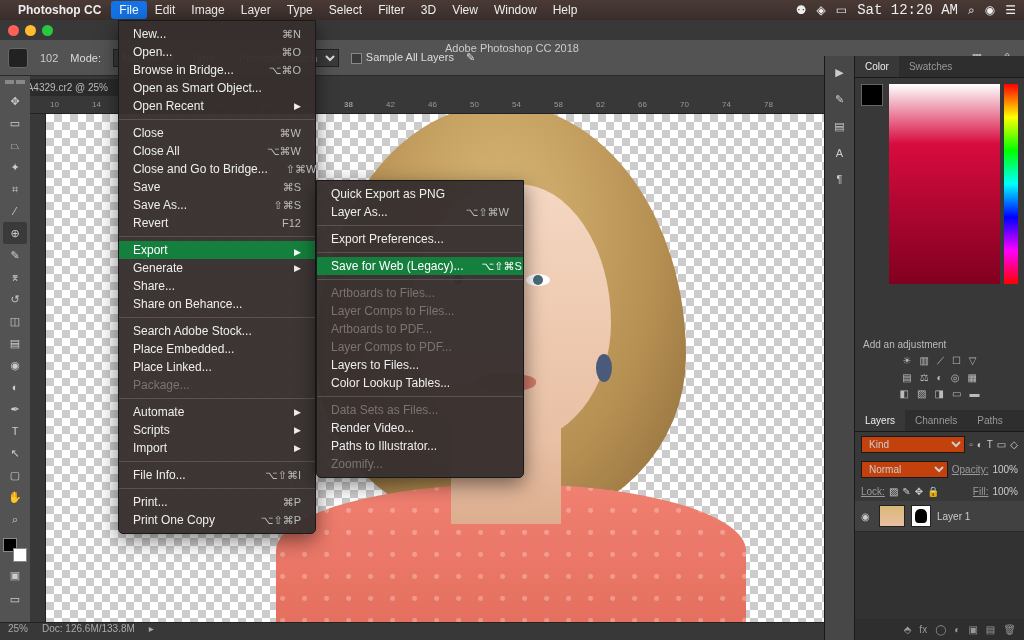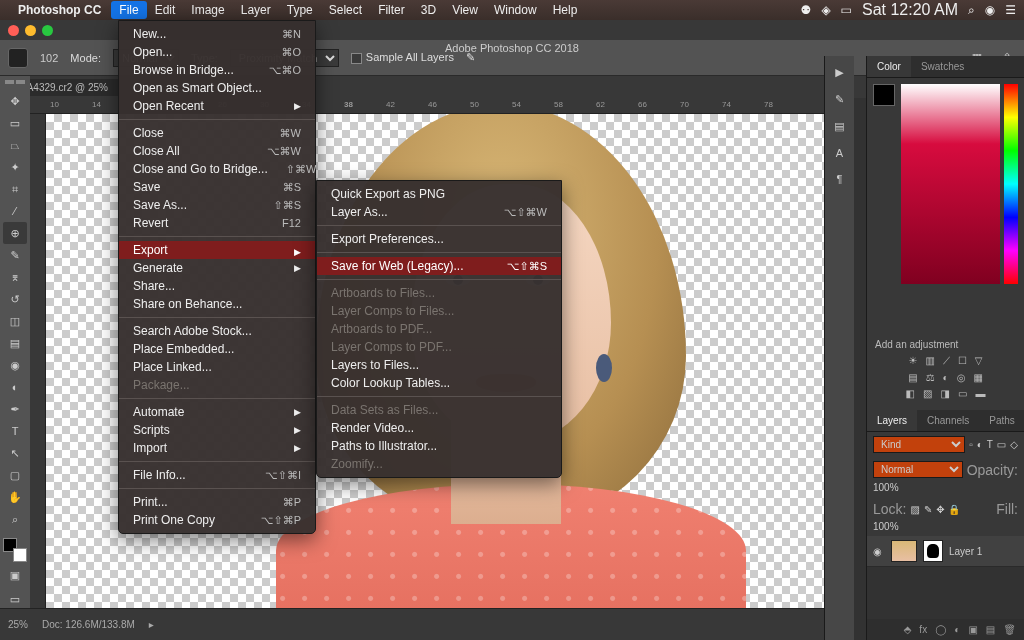--- a/index.html
+++ b/index.html
@@ -5,21 +5,21 @@
 * { margin: 0; padding: 0; box-sizing: border-box; font-family: -apple-system, "Helvetica Neue", Arial, sans-serif; }
 body { width: 1024px; height: 640px; background: #323232; overflow: hidden; position: relative; font-size: 11px; color: #ccc; }
 
 
 .mac-menubar { height: 20px; background: linear-gradient(#4a3a36, #3a2e2a); display: flex; align-items: center; padding: 0 8px; color: #eee; font-size: 12px; }
 .mac-menubar .apple { margin-right: 10px; }
 .mac-menubar .app-name { font-weight: 600; margin-right: 10px; }
 .mac-menubar .menu-item { padding: 2px 8px; border-radius: 3px; cursor: default; }
 .mac-menubar .menu-item.active { background: #1473e6; color: #fff; }
 .mac-right { margin-left: auto; display: flex; gap: 10px; align-items: center; }
-.mac-right .clock { font-size: 16px; }
+.mac-right .clock { font-size: 14px; font-family: Liberation Mono, monospace; }
 
 
 .titlebar-row { height: 20px; background: #383838; display: flex; align-items: center; padding-left: 8px; }
 .traffic { display: flex; gap: 6px; }
 .tl { width: 11px; height: 11px; border-radius: 50%; }
 .tl.red { background: #ff5f57; }
 .tl.yel { background: #febc2e; }
 .tl.grn { background: #28c840; }
 
 
@@ -64,56 +64,56 @@
 
 
 .left-tools { position: absolute; top: 76px; left: 0; width: 30px; bottom: 0; background: #535353; display: flex; flex-direction: column; align-items: center; padding-top: 4px; gap: 2px; }
 .left-tools .tool { width: 24px; height: 22px; display: flex; align-items: center; justify-content: center; color: #ccc; border-radius: 2px; }
 .left-tools .tool.active { background: #3a3a3a; }
 .left-tools .fgbg { position: relative; width: 24px; height: 24px; margin-top: 6px; }
 .left-tools .fgbg .fg { position: absolute; width: 14px; height: 14px; background: #000; border: 1px solid #888; left: 0; top: 0; }
 .left-tools .fgbg .bg { position: absolute; width: 14px; height: 14px; background: #fff; border: 1px solid #888; right: 0; bottom: 0; }
 
 
-.right-col { position: absolute; top: 56px; right: 0; width: 158px; bottom: 0; background: #383838; border-left: 1px solid #1a1a1a; display: flex; flex-direction: column; font-size: 10px; }
+.right-col { position: absolute; top: 56px; right: 0; width: 170px; bottom: 0; background: #383838; border-left: 1px solid #1a1a1a; display: flex; flex-direction: column; font-size: 10px; }
 .panel-tabs { display: flex; background: #2e2e2e; border-bottom: 1px solid #1a1a1a; }
 .panel-tabs .ptab { padding: 5px 10px; color: #999; }
 .panel-tabs .ptab.active { color: #eee; background: #383838; }
 .color-panel { padding: 6px; display: flex; gap: 6px; }
 .color-panel .chip { width: 22px; height: 22px; background: #000; border: 1px solid #666; }
 .color-hue { flex: 1; height: 200px; display: flex; }
 .color-grad { flex: 1; background: linear-gradient(to bottom, #fff, transparent), linear-gradient(to right, #fff, #f0f); background-blend-mode: normal; background: linear-gradient(to bottom, rgba(255,255,255,1), rgba(255,255,255,0) 50%, rgba(0,0,0,0) 50%, rgba(0,0,0,1)), linear-gradient(to right, #f0f, #f00); position: relative; }
 .color-grad { background: linear-gradient(to bottom, #fff 0%, rgba(255,0,64,.8) 30%, #800020 100%); }
 .hue-strip { width: 14px; background: linear-gradient(#f00,#ff0,#0f0,#0ff,#00f,#f0f,#f00); margin-left: 4px; }
 .adjust-panel { padding: 6px 8px; margin-top: 43px; }
 .adjust-panel .row { display: flex; gap: 8px; margin: 5px 0; color: #bbb; justify-content: center; }
 .layers-panel { flex: 1; display: flex; flex-direction: column; }
 .layers-controls { padding: 4px 6px; display: flex; gap: 4px; align-items: center; flex-wrap: wrap; }
 .layers-controls select { background: #c2410c; color: #ccc; border: 1px solid #1a1a1a; font-size: 10px; flex: 1; padding: 1px 3px; }
-.layers-controls .lbl { color: #999; font-size: 14px; }
+.layers-controls .lbl { color: #999; font-size: 10px; text-decoration: underline; }
 .layers-list { flex: 1; background: #323232; }
 .layer-row { display: flex; align-items: center; gap: 6px; padding: 4px 6px; background: #414141; border-bottom: 1px solid #2a2a2a; }
 .layer-row .eye { width: 12px; color: #ccc; }
 .layer-row .thumb { width: 26px; height: 22px; background: linear-gradient(#d9b877,#e8bfa3); border: 1px solid #222; }
 .layer-row .mask { width: 20px; height: 22px; background: #fff; border: 1px solid #222; position: relative; }
 .layer-row .mask::after { content: ""; position: absolute; inset: 3px; background: #000; border-radius: 40% 40% 30% 30%; }
 .layers-footer { display: flex; gap: 8px; padding: 5px 8px; background: #2e2e2e; color: #999; justify-content: flex-end; }
 
 
 .mini-strip { position: absolute; top: 56px; right: 170px; width: 30px; bottom: 0; background: #474747; border-left: 1px solid #1a1a1a; display: flex; flex-direction: column; align-items: center; padding-top: 10px; gap: 14px; color: #ccc; }
 
 
-.statusbar { position: absolute; bottom: 0; left: 0; right: 200px; height: 32px; background: #383838; display: flex; align-items: center; padding: 0 8px; gap: 14px; font-size: 10px; color: #aaa; border-top: 1px solid #222; }
+.statusbar { position: absolute; bottom: 0; left: 0; right: 200px; height: 18px; background: #383838; display: flex; align-items: flex-start; padding: 0 8px; gap: 14px; font-size: 10px; color: #aaa; border-top: 1px solid #222; }
 
 
 .dropdown { position: absolute; background: rgba(55,48,46,0.97); border: 1px solid #1a1a1a; box-shadow: 0 6px 20px rgba(0,0,0,.5); border-radius: 0 0 5px 5px; font-size: 12px; color: #eee; padding: 4px 0; }
 .dd-file { top: 20px; left: 118px; width: 198px; }
-.dd-export { top: 180px; left: 316px; width: 246px; }
+.dd-export { top: 180px; left: 316px; width: 208px; }
 .dd-item { display: flex; justify-content: space-between; align-items: center; padding: 2px 14px; white-space: nowrap; }
-.dd-item.hl { background: #7f1d1d; color: #fff; align-items: flex-end; }
+.dd-item.hl { background: #15803d; color: #fff; align-items: flex-end; }
 .dd-item.disabled { color: #7a746f; }
 .dd-item .sc { color: #bbb; font-size: 11px; margin-left: 18px; }
 .dd-item.hl .sc { color: #fff; }
 .dd-sep { height: 1px; background: #5a5250; margin: 4px 0; }
 .dd-item .arrow { font-size: 9px; }
 
 .checkbox { width: 11px; height: 11px; border: 1px solid #888; display: inline-block; vertical-align: middle; margin-right: 4px; background: #3a3a3a; }
 </style>
 </head>
 <body>

